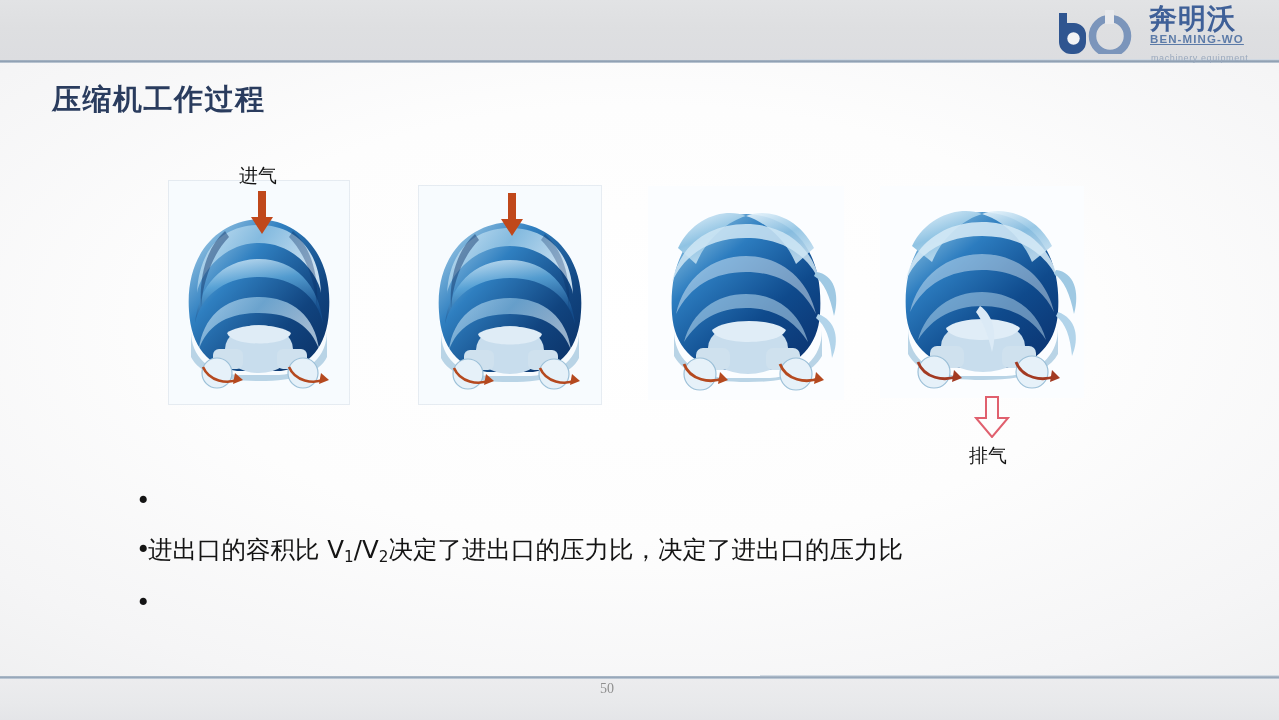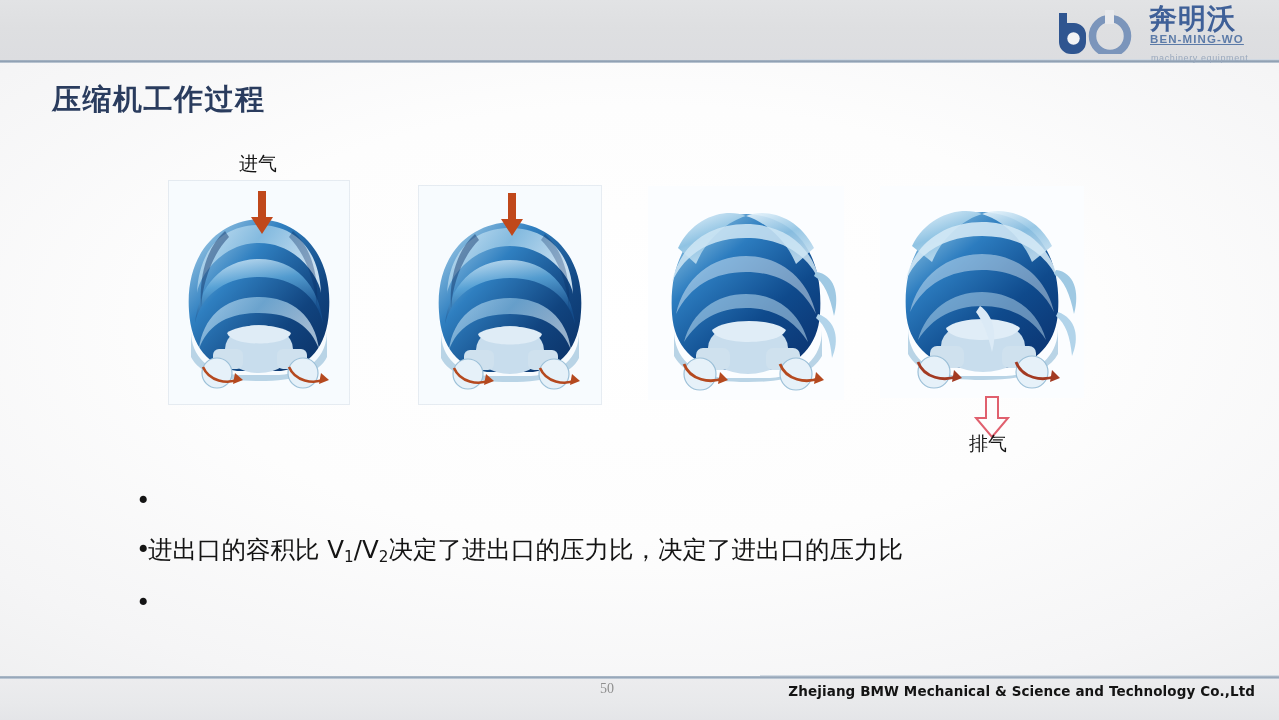--- a/index.html
+++ b/index.html
@@ -110,20 +110,21 @@
 
   
   #exhaust-arrow { position: absolute; left: 972px; top: 396px; width: 40px; height: 42px; }
 
   .fig-label {
     position: absolute;
     font-size: 19px;
     color: #141414;
     font-family: Liberation Sans, sans-serif;
     white-space: nowrap;
+    margin-top: 12px;
   }
   #label-intake { left: 239px; top: 151px; }
   #label-exhaust { left: 969px; top: 431px; }
 
   
   #bullets {
     position: absolute;
     left: 136px; top: 476px;
     width: 1000px;
   }
@@ -385,15 +386,14 @@
     <div class="bullet">
       <span class="bullet-dot">•</span>
     </div>
 
   </div>
 
   <div id="footer-rule"></div>
   <div id="footer-rule-hi"></div>
   <div id="footer-band"></div>
   <div id="page-number">50</div>
-  <div id="company-name">Zhejiang BMW Mechanical &amp; Science and Technology Co.,Ltd</div>
 
 </div>
 
 </body></html>

